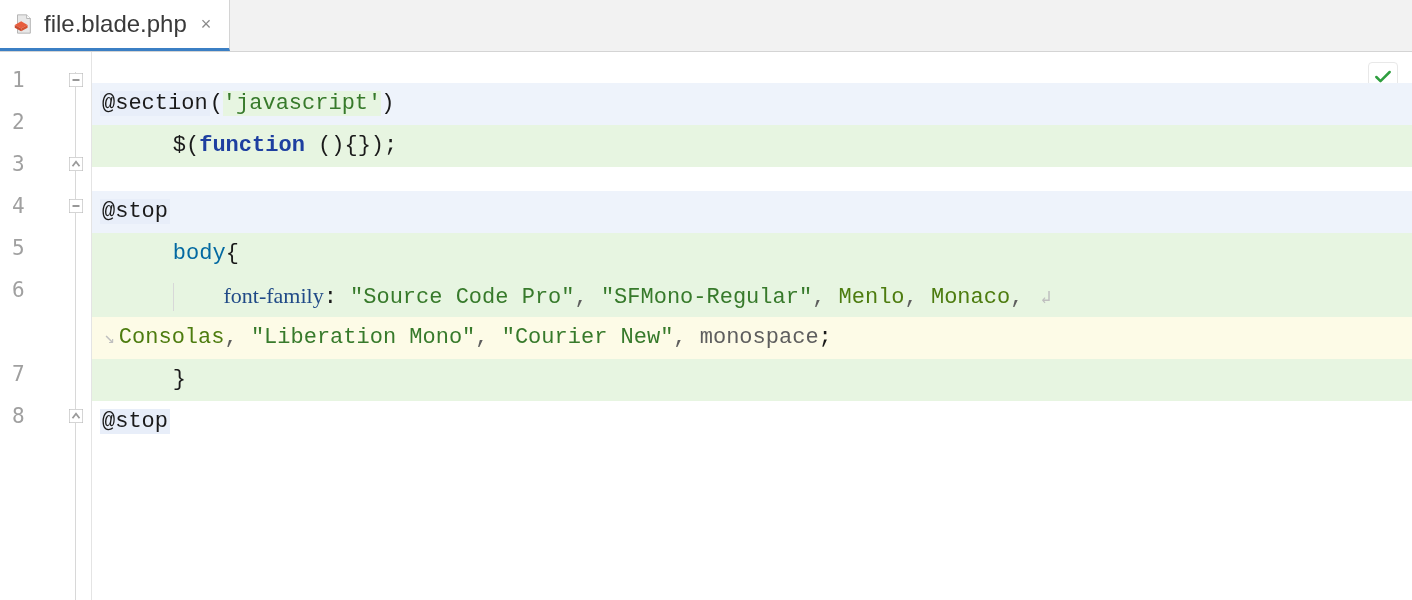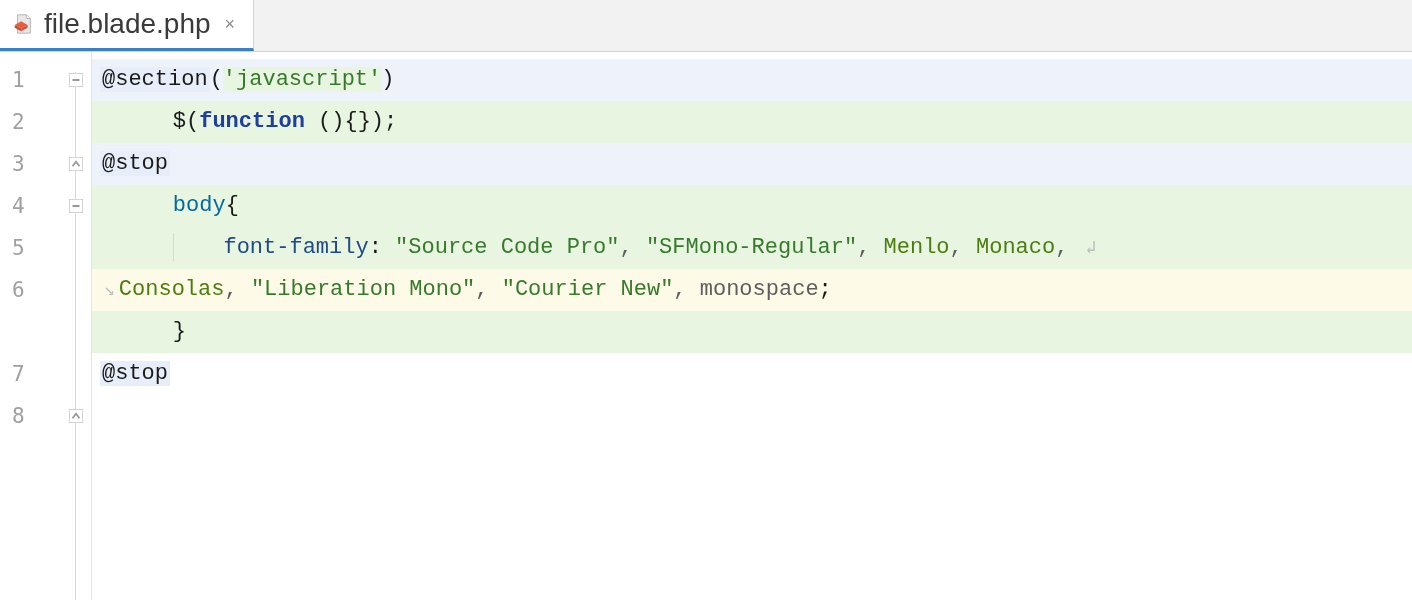--- a/index.html
+++ b/index.html
@@ -27,21 +27,21 @@
     gap: 10px;
     position: relative;
   }
   .tab .file-icon {
     width: 22px;
     height: 22px;
     position: relative;
   }
   .tab .file-icon svg { width: 22px; height: 22px; }
   .tab-label {
-    font-size: 28px;
+    font-size: 24px;
     color: #3a3a3a;
   }
   .tab-close {
     font-size: 18px;
     color: #8a8a8a;
     padding: 2px 4px;
     cursor: pointer;
   }
 
   .editor {
@@ -97,36 +97,36 @@
     position: relative;
     background: #ffffff;
   }
   .code-line {
     height: 42px;
     line-height: 42px;
     white-space: pre;
     padding-left: 8px;
     position: relative;
   }
-  .bg-blue { background: #eef3fb; }
+  .bg-blue { background: #eef3fb; margin-top: 24px; }
   .bg-green { background: #e7f5e1; padding-left: 28px; }
   .bg-yellow { background: #fdfbe7; }
   .wrap-arrow-right, .wrap-arrow-left {
     color: #bfbfbf;
     font-size: 18px;
     padding: 0 4px;
   }
 
   
   .c-dir   { color: #1a1a1a; font-weight: 500; }     
   .c-str   { color: #377a2b; background: #e7f5e1; }
   .c-kw    { color: #1e3fa0; font-weight: 600; }     
   .c-punc  { color: #1a1a1a; }
   .c-sel   { color: #0369a1; }                       
-  .c-prop  { color: #204a87; }                       
+  .c-prop  { color: #204a87; font-family: Liberation Serif, serif; }                       
   .c-cssval{ color: #5e5e5e; }
   .c-cssstr{ color: #377a2b; font-weight: 500; }
   .c-family{ color: #4d7c0f; }
   .c-jq    { color: #1a1a1a; }
 
   .hl-dir { background: #e8eef9; padding: 0 2px;}
 
   .status-check {
     position: absolute;
     top: 10px;

